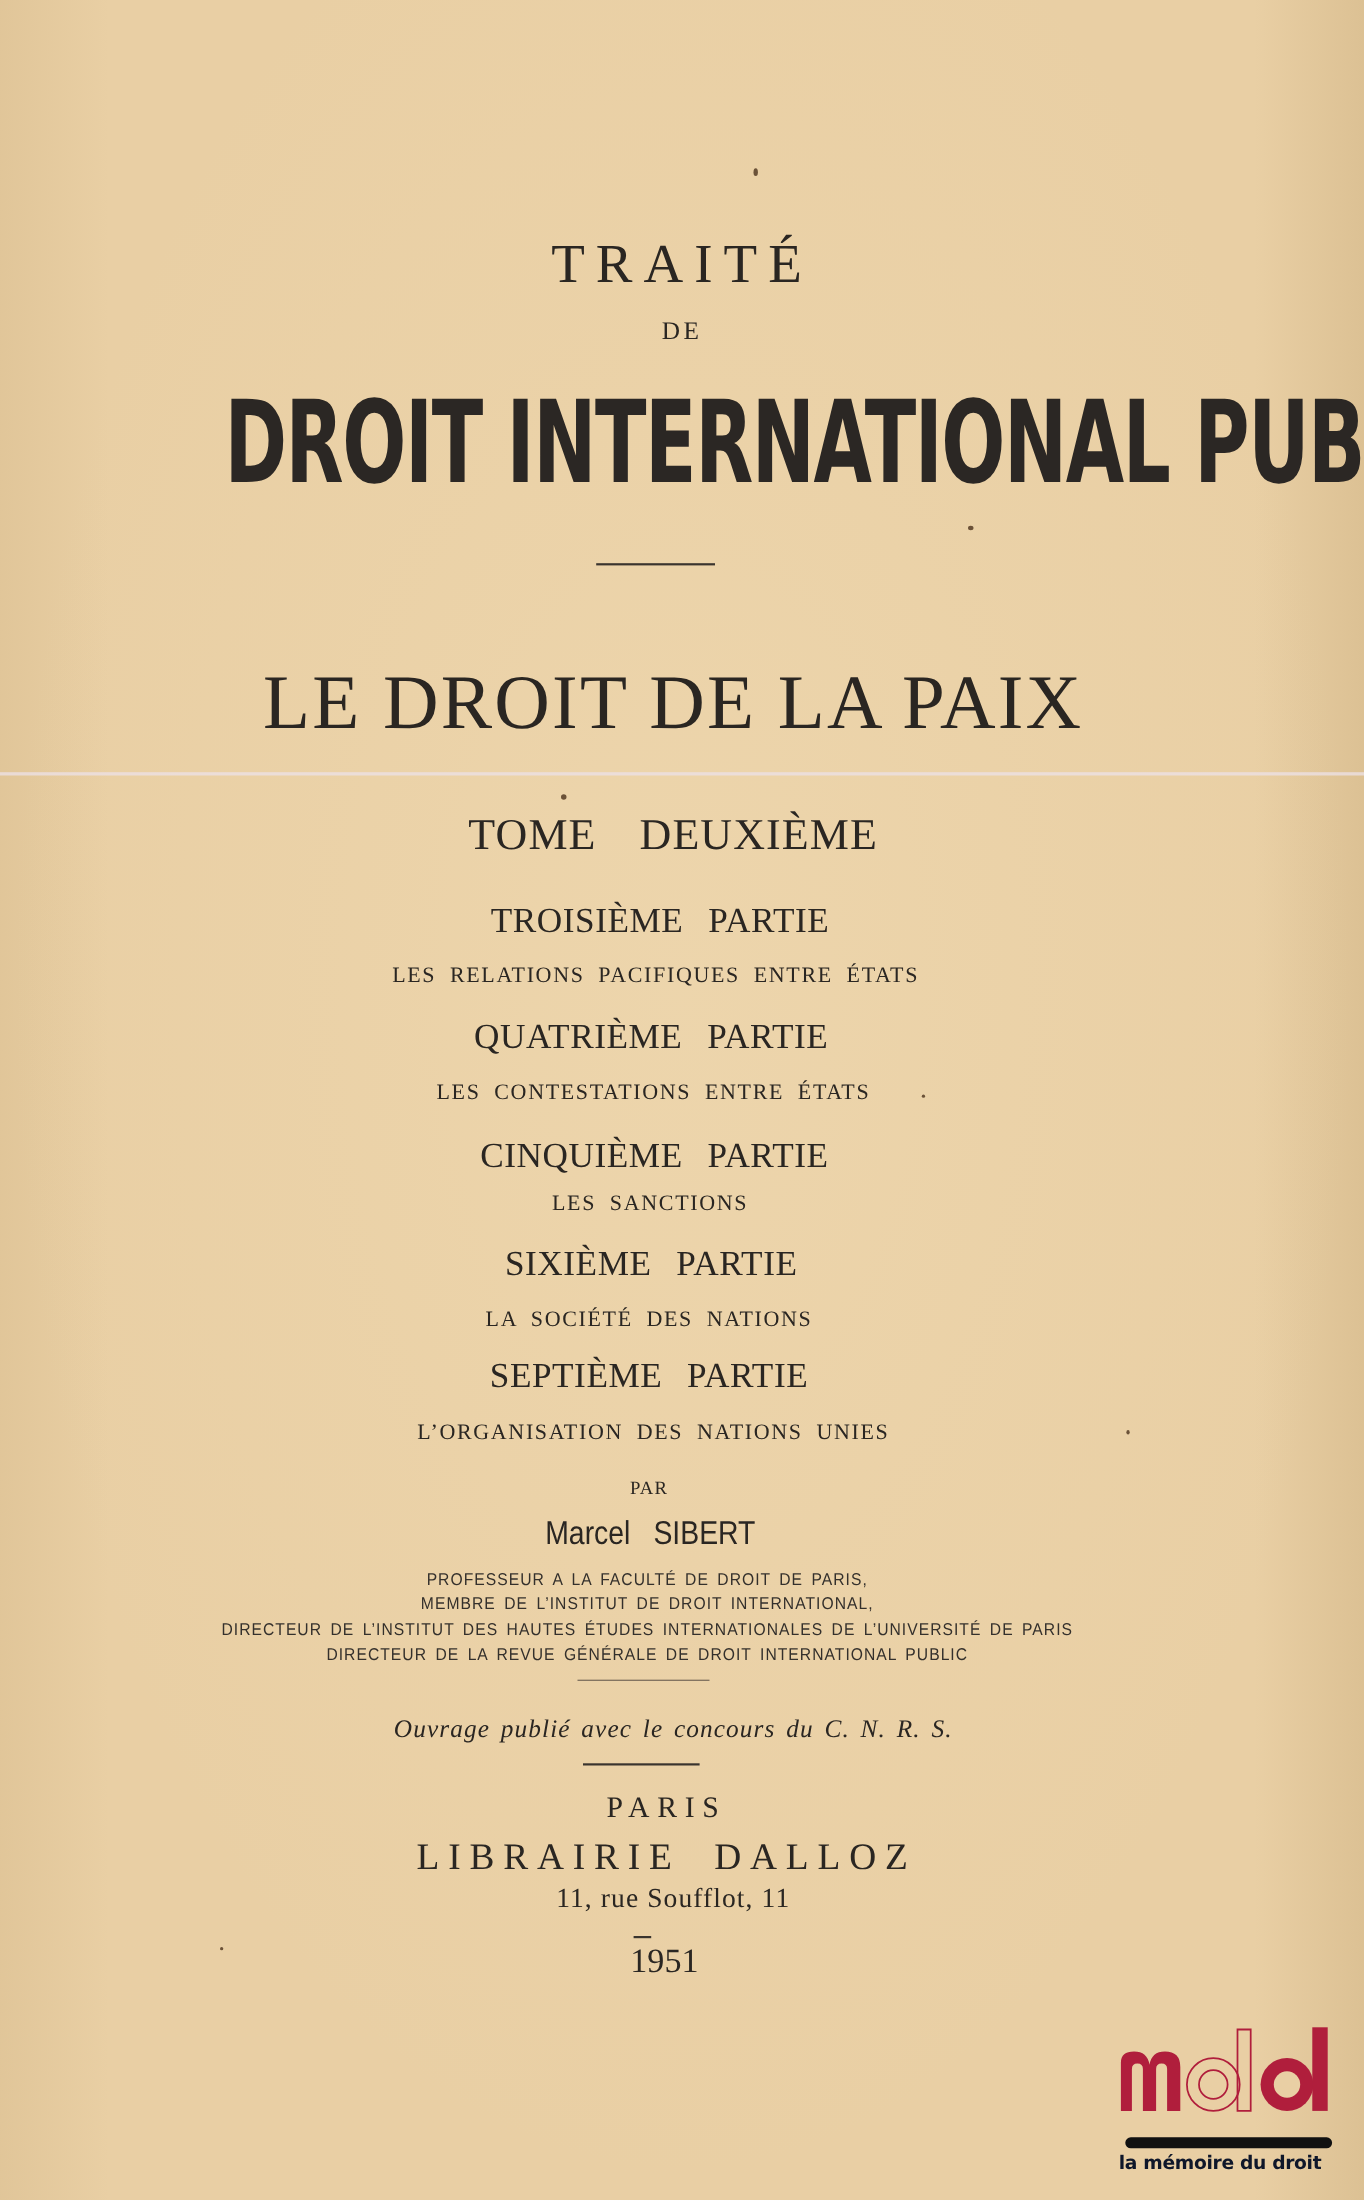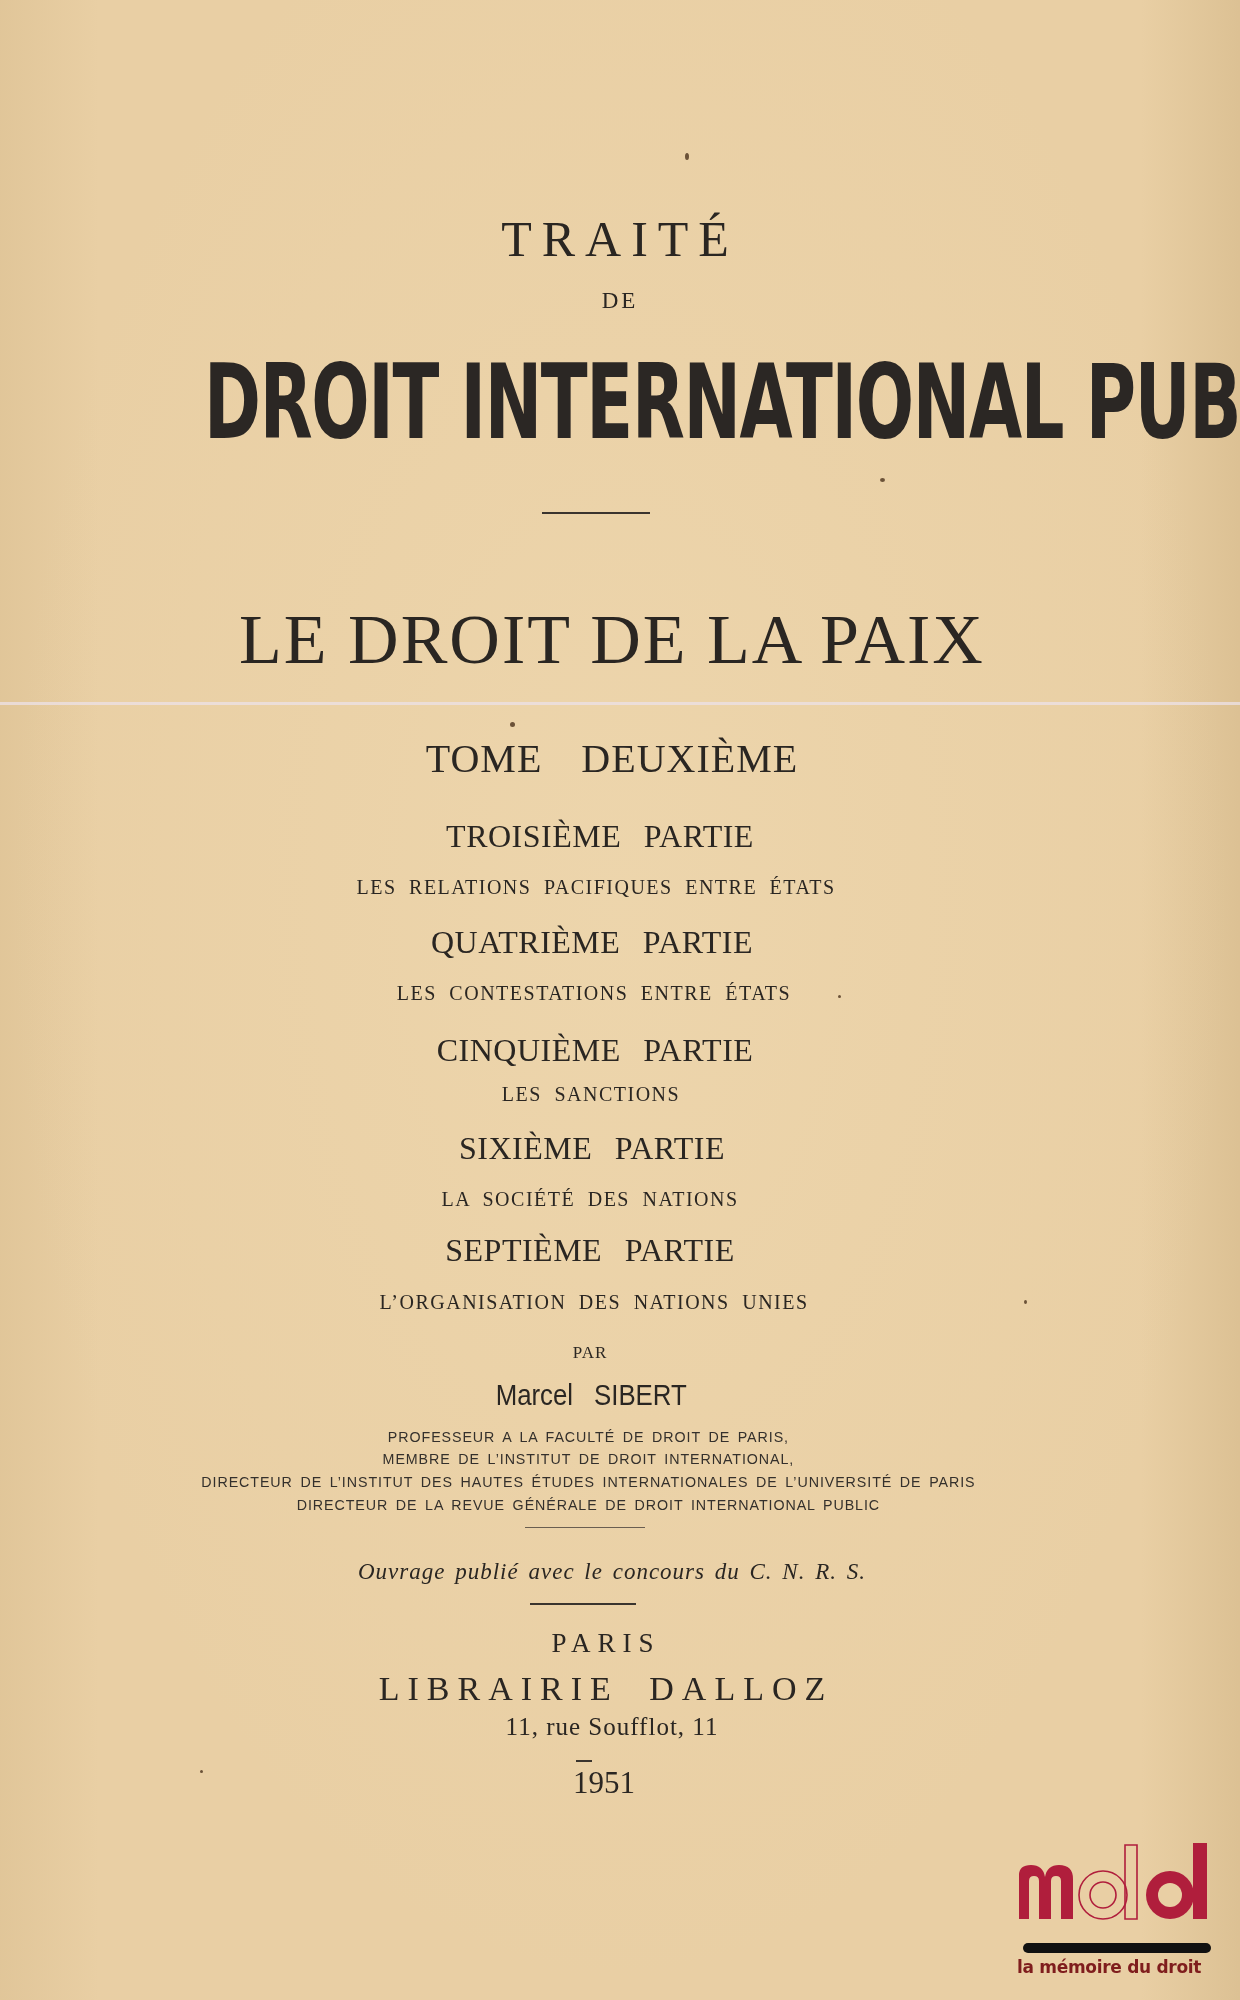--- a/index.html
+++ b/index.html
@@ -167,21 +167,21 @@
       background: #111;
     }
     .logo-tagline {
       position: absolute;
       left: 2px;
       top: 122px;
       width: 200px;
       font-family: "DejaVu Sans", sans-serif;
       font-size: 17px;
       font-weight: bold;
-      color: #7f1d1d;
+      color: #0f172a;
       white-space: nowrap;
       letter-spacing: -0.3px;
     }
   </style>
 </head>
 <body>
 
 <div class="page">
 
   <div class="scan-stripe" style="top:702px;"></div>

